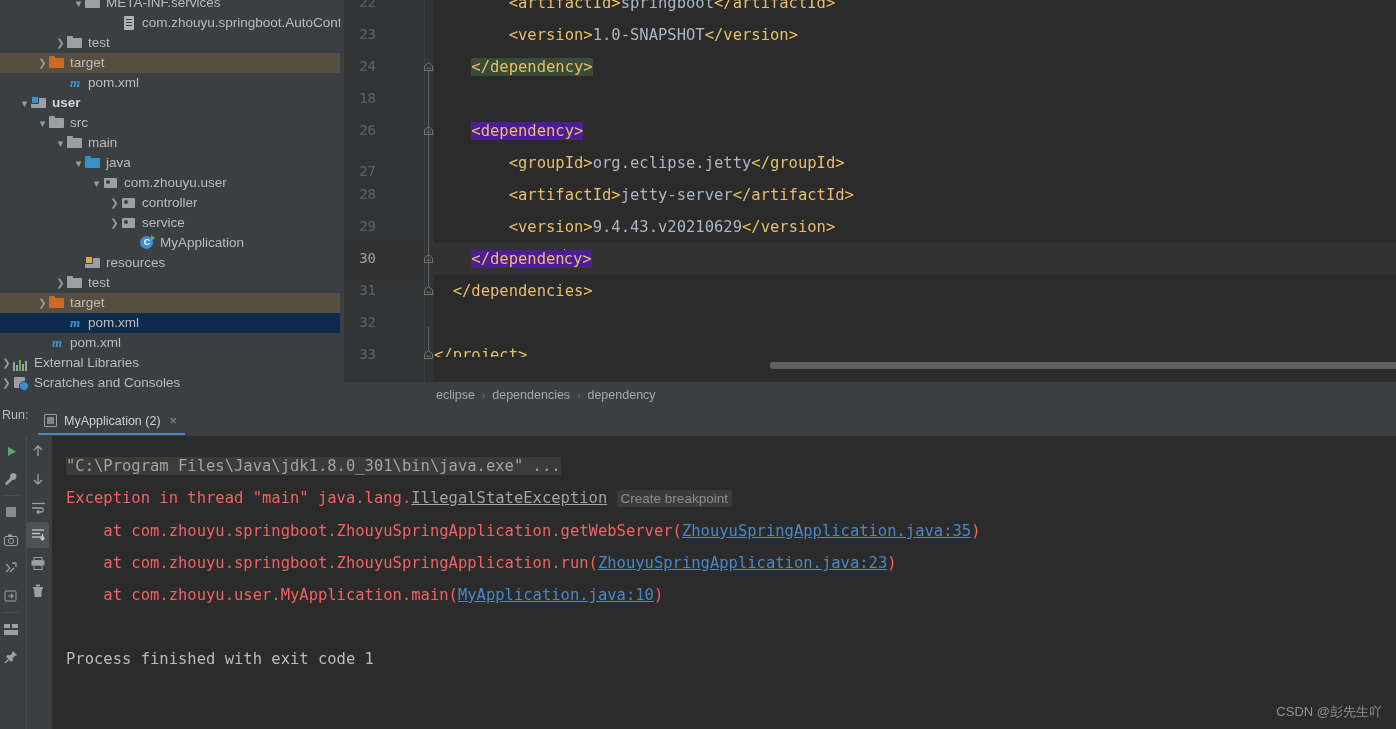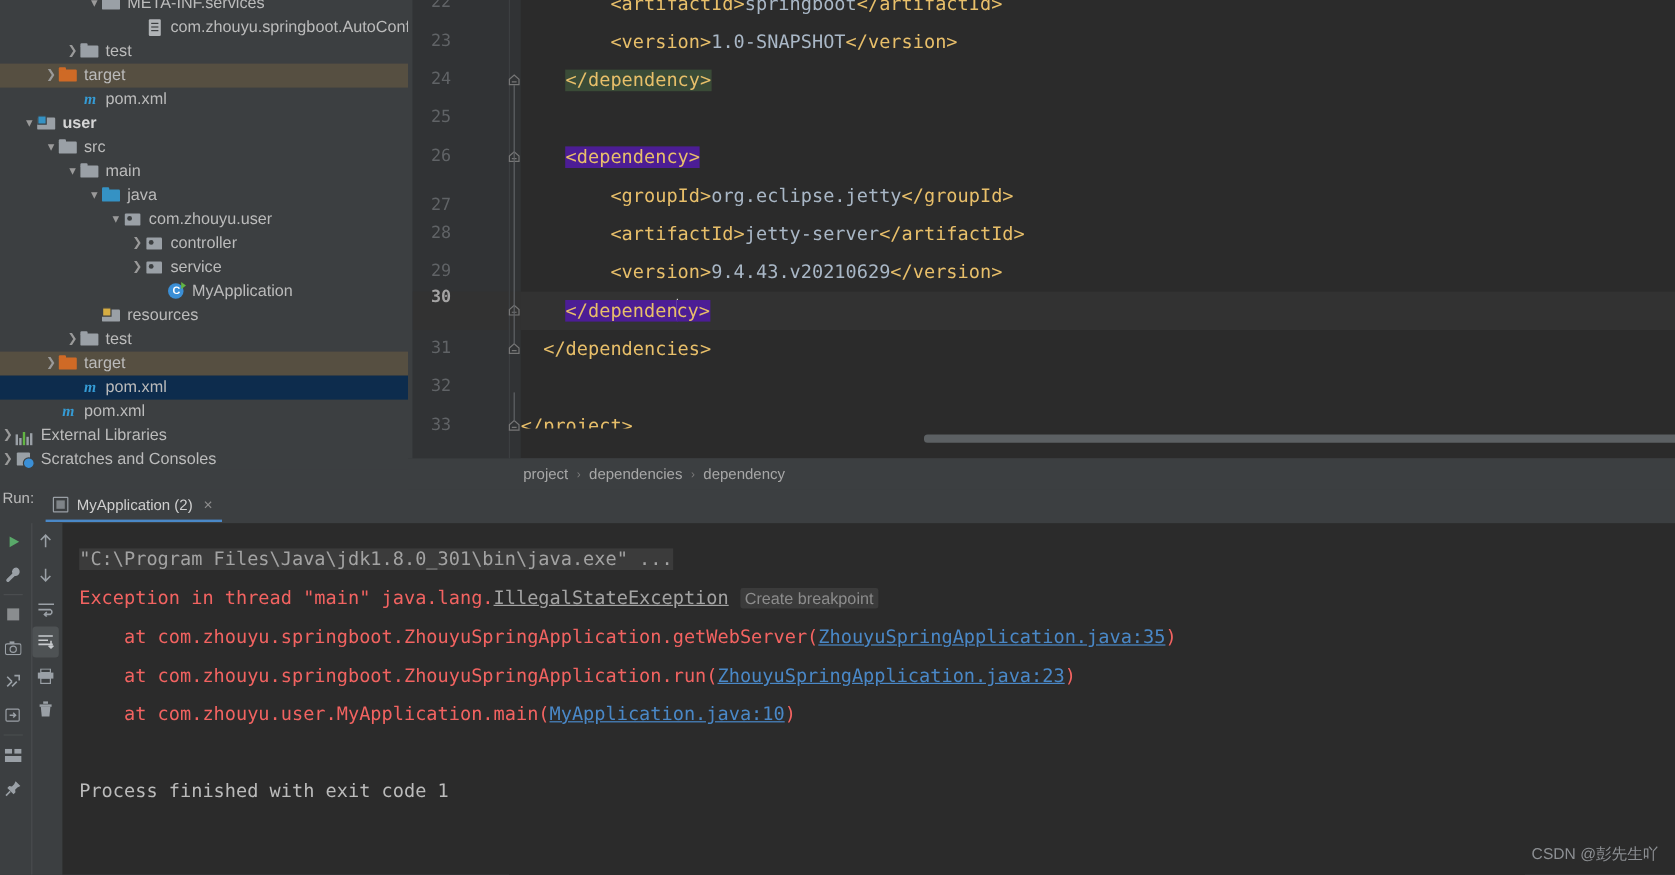--- a/index.html
+++ b/index.html
@@ -388,32 +388,32 @@
       <div class="gutter-sep"></div>
     <div class="gline" style="top: -6px;">22</div>
         <div class="gline" style="top: 26px;">23</div>
         <div class="gline" style="top: 58px;">24</div>
         <div class="fold" style="top: 60px;">
           <svg width="13" height="13" viewBox="0 0 13 13">
             <path d="M2.5 6 L6.5 2.5 L10.5 6 L10.5 10.5 L2.5 10.5 Z" fill="none" stroke="#767676" stroke-width="1"></path>
             <line x1="4.5" y1="8.2" x2="8.5" y2="8.2" stroke="#767676" stroke-width="1"></line>
           </svg>
         </div>
-        <div class="gline" style="top: 90px;">25</div>
+        <div class="gline" style="top: 90px;">18</div>
         <div class="gline" style="top: 122px;">26</div>
         <div class="fold" style="top: 124px;">
           <svg width="13" height="13" viewBox="0 0 13 13">
             <path d="M2.5 6 L6.5 2.5 L10.5 6 L10.5 10.5 L2.5 10.5 Z" fill="none" stroke="#767676" stroke-width="1"></path>
             <line x1="4.5" y1="8.2" x2="8.5" y2="8.2" stroke="#767676" stroke-width="1"></line>
           </svg>
         </div>
         <div class="gline" style="top: 163px;">27</div>
         <div class="gline" style="top: 186px;">28</div>
         <div class="gline" style="top: 218px;">29</div>
-        <div class="gline cur" style="top: 240px; font-weight: bold;">30</div>
+        <div class="gline cur" style="top: 250px;">30</div>
         <div class="fold" style="top: 252px;">
           <svg width="13" height="13" viewBox="0 0 13 13">
             <path d="M2.5 6 L6.5 2.5 L10.5 6 L10.5 10.5 L2.5 10.5 Z" fill="none" stroke="#767676" stroke-width="1"></path>
             <line x1="4.5" y1="8.2" x2="8.5" y2="8.2" stroke="#767676" stroke-width="1"></line>
           </svg>
         </div>
         <div class="gline" style="top: 282px;">31</div>
         <div class="fold" style="top: 284px;">
           <svg width="13" height="13" viewBox="0 0 13 13">
             <path d="M2.5 6 L6.5 2.5 L10.5 6 L10.5 10.5 L2.5 10.5 Z" fill="none" stroke="#767676" stroke-width="1"></path>
@@ -431,21 +431,21 @@
         <div class="fold-line" style="top: 71px; height: 216px;"></div>
         <div class="fold-line" style="top: 327px; height: 24px;"></div>
       </div>
     <div id="code" style="margin-top: -13px;"><div class="cline"><span class="t-text">        </span><span class="t-tag">&lt;artifactId&gt;</span><span class="t-text">springboot</span><span class="t-tag">&lt;/artifactId&gt;</span></div><div class="cline"><span class="t-text">        </span><span class="t-tag">&lt;version&gt;</span><span class="t-text">1.0-SNAPSHOT</span><span class="t-tag">&lt;/version&gt;</span></div><div class="cline"><span class="t-text">    </span><span class="t-tag hl-green">&lt;/dependency&gt;</span></div><div class="cline">&nbsp;</div><div class="cline"><span class="t-text">    </span><span class="t-tag hl-teal">&lt;dependency&gt;</span></div><div class="cline"><span class="t-text">        </span><span class="t-tag">&lt;groupId&gt;</span><span class="t-text">org.eclipse.jetty</span><span class="t-tag">&lt;/groupId&gt;</span></div><div class="cline"><span class="t-text">        </span><span class="t-tag">&lt;artifactId&gt;</span><span class="t-text">jetty-server</span><span class="t-tag">&lt;/artifactId&gt;</span></div><div class="cline"><span class="t-text">        </span><span class="t-tag">&lt;version&gt;</span><span class="t-text">9.4.43.v20210629</span><span class="t-tag">&lt;/version&gt;</span></div><div class="cline current"><span class="t-text">    </span><span class="t-tag hl-teal">&lt;/dependen</span><span class="caret"></span><span class="t-tag hl-teal">cy&gt;</span></div><div class="cline"><span class="t-text">  </span><span class="t-tag">&lt;/dependencies&gt;</span></div><div class="cline">&nbsp;</div><div class="cline"><span class="t-tag">&lt;/project&gt;</span></div></div>
     <div id="editor-hscroll">
       <div id="editor-hthumb"></div>
     </div>
   </div>
 
   <div id="breadcrumb">
-      <span>project</span>
+      <span>eclipse</span>
       <span class="bc-sep">›</span>
       <span>dependencies</span>
       <span class="bc-sep">›</span>
       <span>dependency</span>
     </div>
 
   <div id="run-panel">
     <div id="run-header">
       <span id="run-label">Run:</span>
       <div id="run-tab">

